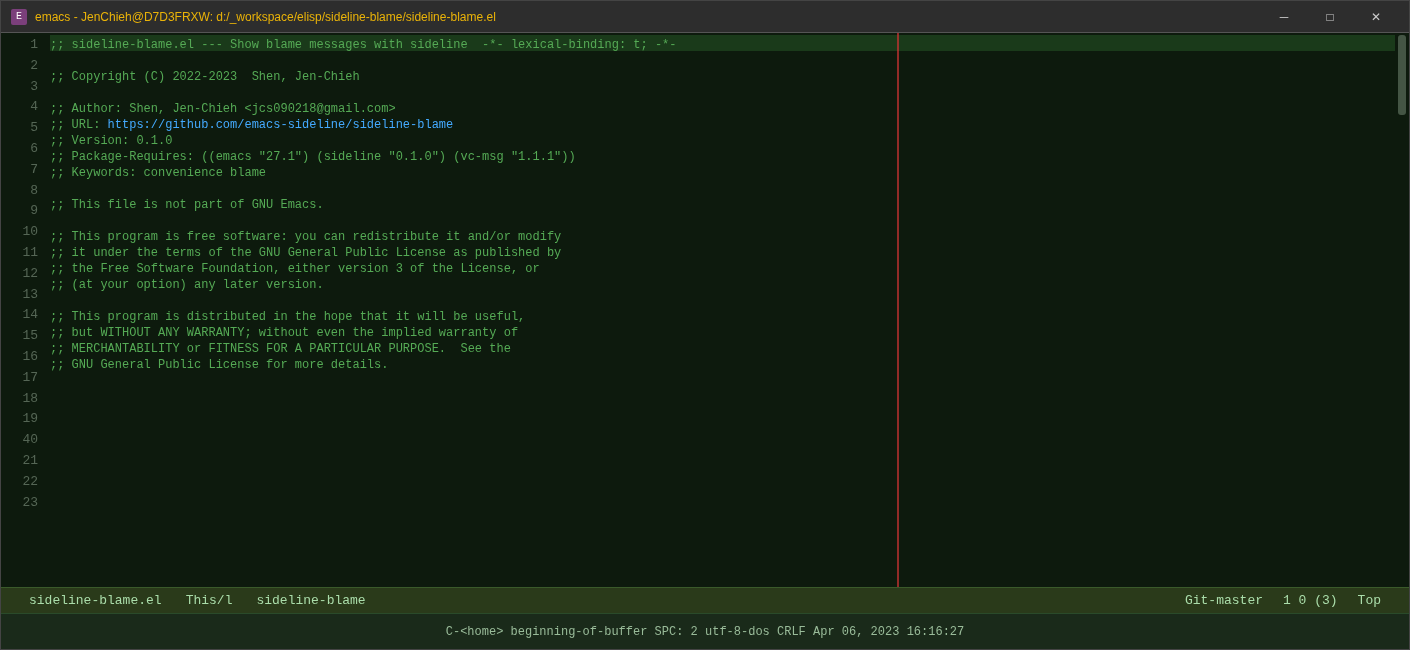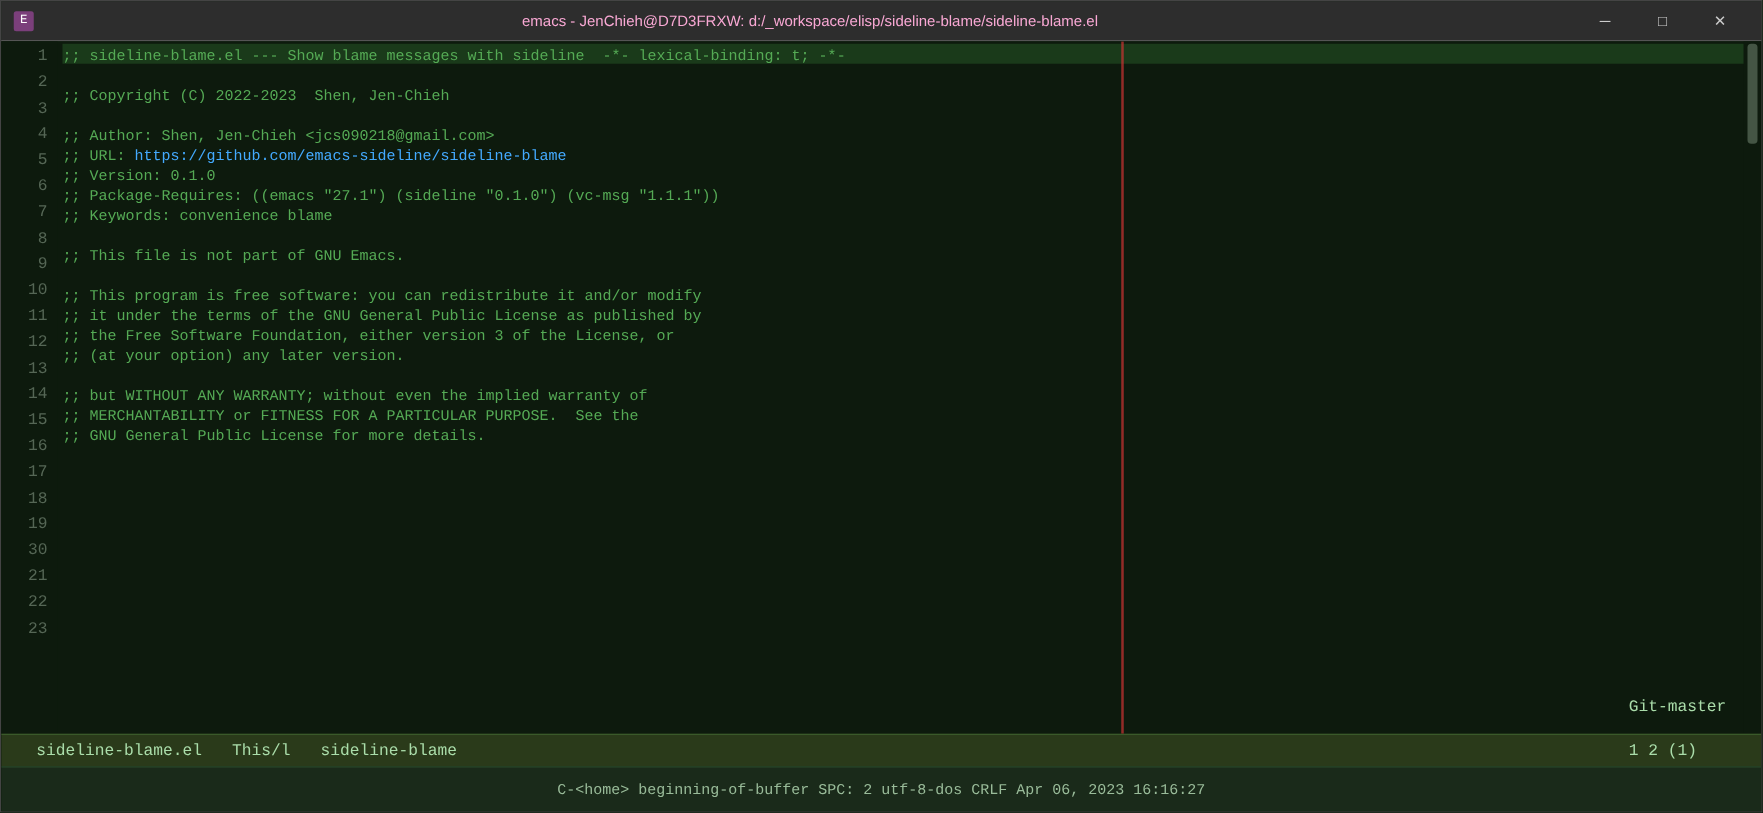--- a/index.html
+++ b/index.html
@@ -40,25 +40,24 @@
       margin-right: 8px;
       display: flex;
       align-items: center;
       justify-content: center;
       font-size: 10px;
       color: #fff;
       flex-shrink: 0;
     }
 
     .title-bar-text {
-      color: #f9a8d4;
+      color: #eab308;
       font-size: 12px;
       font-family: 'Segoe UI', Arial, sans-serif;
       flex: 1;
-      text-align: center;
     }
 
     .title-bar-buttons {
       display: flex;
       gap: 0;
     }
 
     .title-btn {
       width: 46px;
       height: 32px;
@@ -173,21 +172,20 @@
     }
 
     .status-bar-1 .sb-item {
       margin-right: 24px;
     }
 
     .status-bar-1 .sb-right {
       margin-left: auto;
       display: flex;
       gap: 20px;
-      flex-direction: column;
     }
 
     .status-bar-2 {
       background: #1a2a1a;
       height: 36px;
       display: flex;
       align-items: center;
       justify-content: center;
       padding: 0 12px;
       color: #88aa88;
@@ -234,21 +232,21 @@
         <span class="ln">10</span>
         <span class="ln">11</span>
         <span class="ln">12</span>
         <span class="ln">13</span>
         <span class="ln">14</span>
         <span class="ln">15</span>
         <span class="ln">16</span>
         <span class="ln">17</span>
         <span class="ln">18</span>
         <span class="ln">19</span>
-        <span class="ln">30</span>
+        <span class="ln">40</span>
         <span class="ln">21</span>
         <span class="ln">22</span>
         <span class="ln">23</span>
       </div>
 
       <div class="code-area">
         <div class="red-line"></div>
 
         <div class="code-line highlight c-comment">;; sideline-blame.el --- Show blame messages with sideline  -*- lexical-binding: t; -*-</div>
         <div class="code-line">&nbsp;</div>
@@ -260,38 +258,39 @@
         <div class="code-line c-comment">;; Package-Requires: ((emacs "27.1") (sideline "0.1.0") (vc-msg "1.1.1"))</div>
         <div class="code-line c-comment">;; Keywords: convenience blame</div>
         <div class="code-line">&nbsp;</div>
         <div class="code-line c-comment">;; This file is not part of GNU Emacs.</div>
         <div class="code-line">&nbsp;</div>
         <div class="code-line c-comment">;; This program is free software: you can redistribute it and/or modify</div>
         <div class="code-line c-comment">;; it under the terms of the GNU General Public License as published by</div>
         <div class="code-line c-comment">;; the Free Software Foundation, either version 3 of the License, or</div>
         <div class="code-line c-comment">;; (at your option) any later version.</div>
         <div class="code-line">&nbsp;</div>
+        <div class="code-line c-comment">;; This program is distributed in the hope that it will be useful,</div>
         <div class="code-line c-comment">;; but WITHOUT ANY WARRANTY; without even the implied warranty of</div>
         <div class="code-line c-comment">;; MERCHANTABILITY or FITNESS FOR A PARTICULAR PURPOSE.  See the</div>
         <div class="code-line c-comment">;; GNU General Public License for more details.</div>
         <div class="code-line">&nbsp;</div>
       </div>
 
       <div class="scrollbar-area">
         <div class="scrollbar-thumb"></div>
       </div>
     </div>
 
     <div class="status-bar-1">
       <span class="sb-item">sideline-blame.el</span>
       <span class="sb-item">This/l</span>
       <span class="sb-item">sideline-blame</span>
       <div class="sb-right">
         <span>Git-master</span>
-        <span>1 2 (1)</span>
+        <span>1 0 (3)</span>
         <span>Top</span>
       </div>
     </div>
 
     <div class="status-bar-2">
       <span class="mini-content">C-&lt;home&gt; beginning-of-buffer     SPC: 2  utf-8-dos  CRLF  Apr 06, 2023  16:16:27</span>
     </div>
   </div>
 </div>
 

